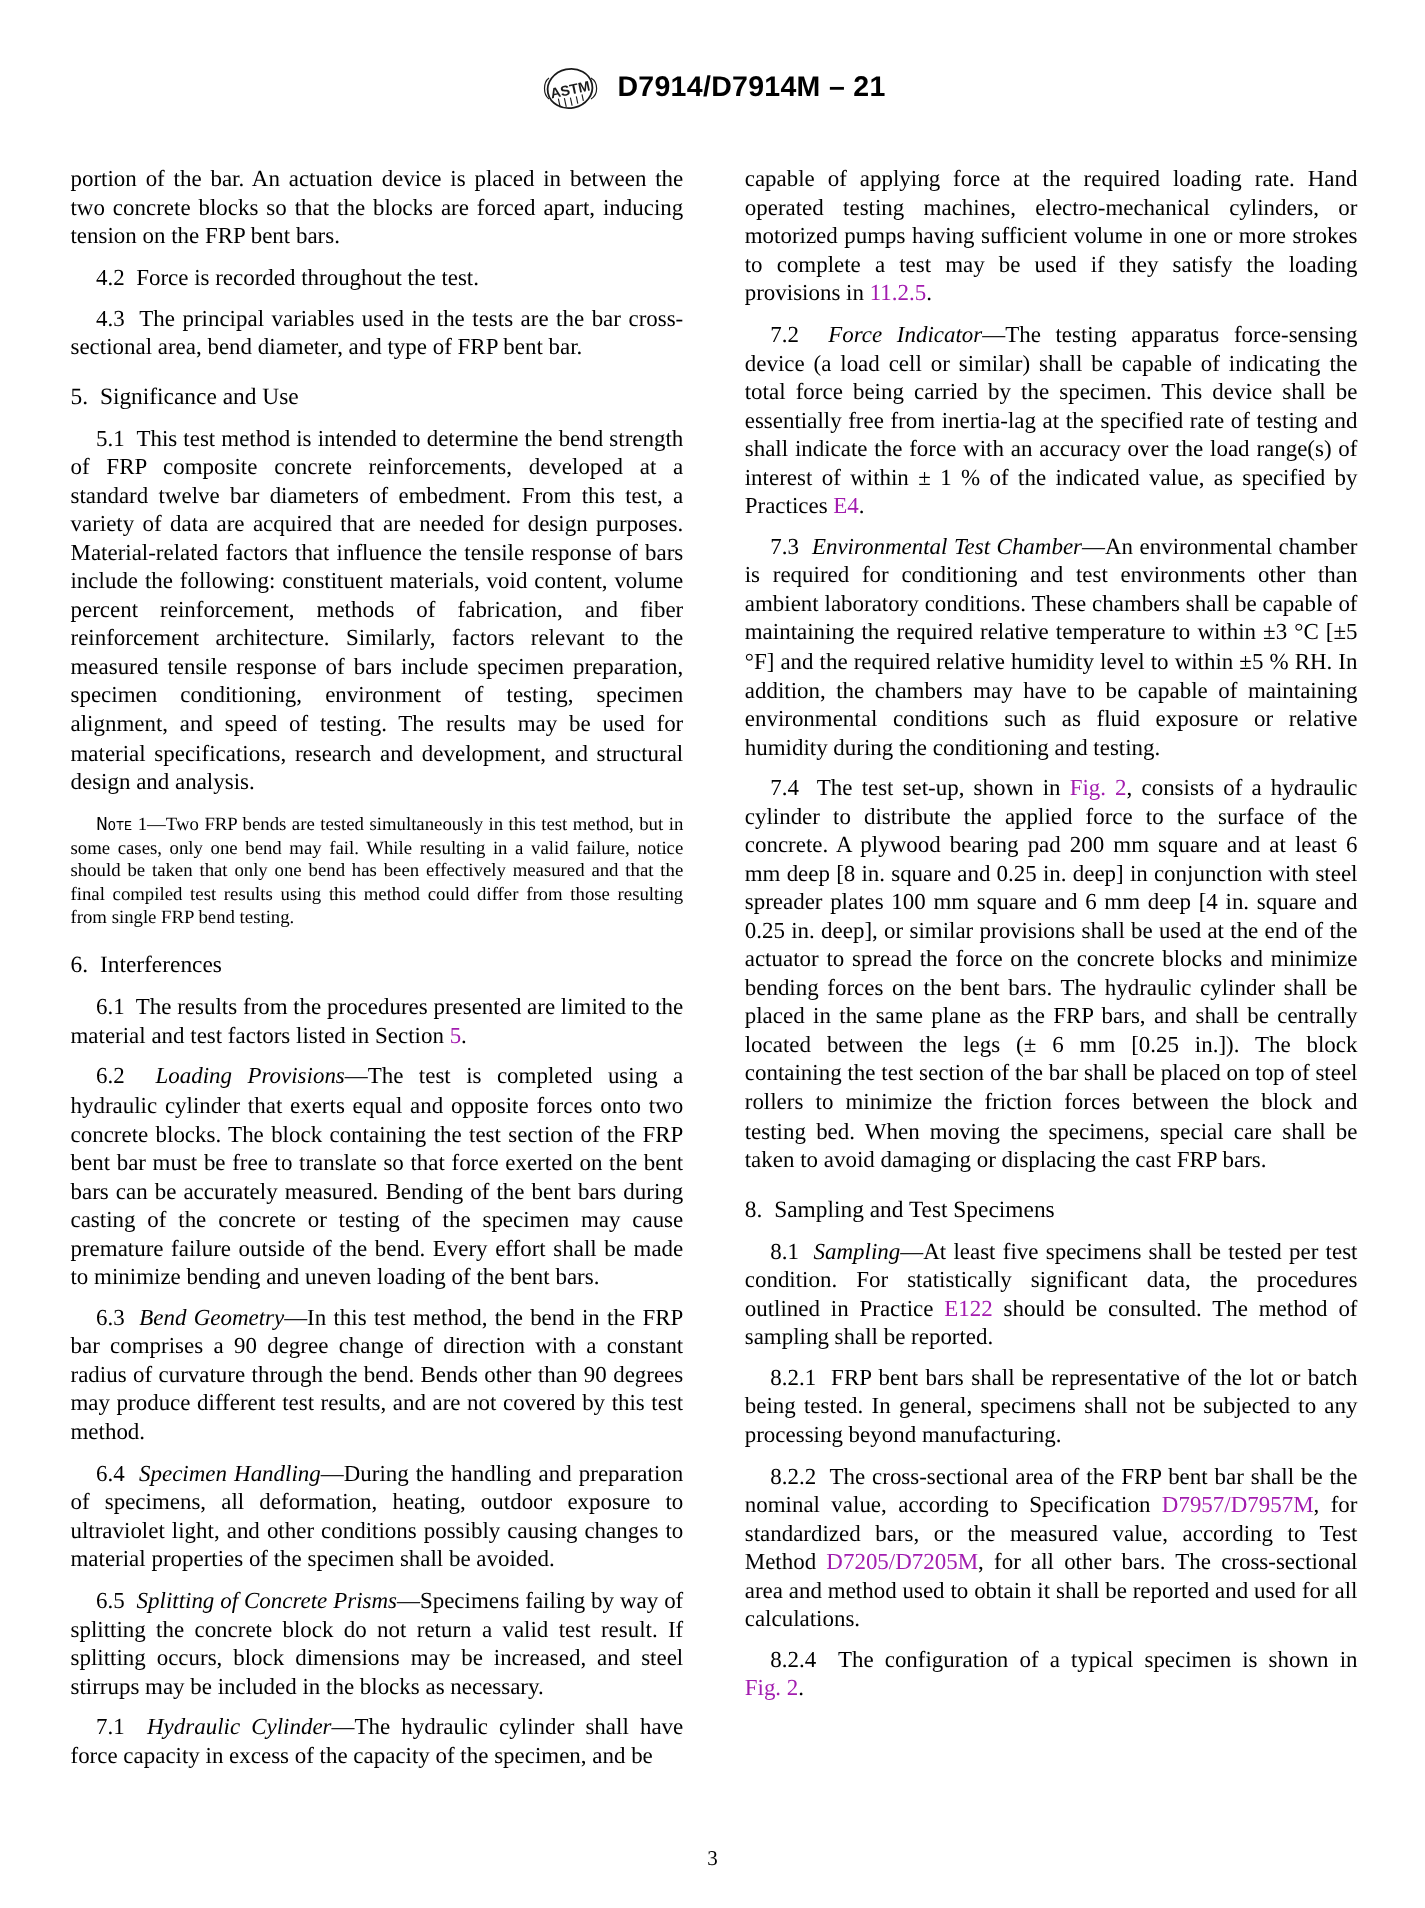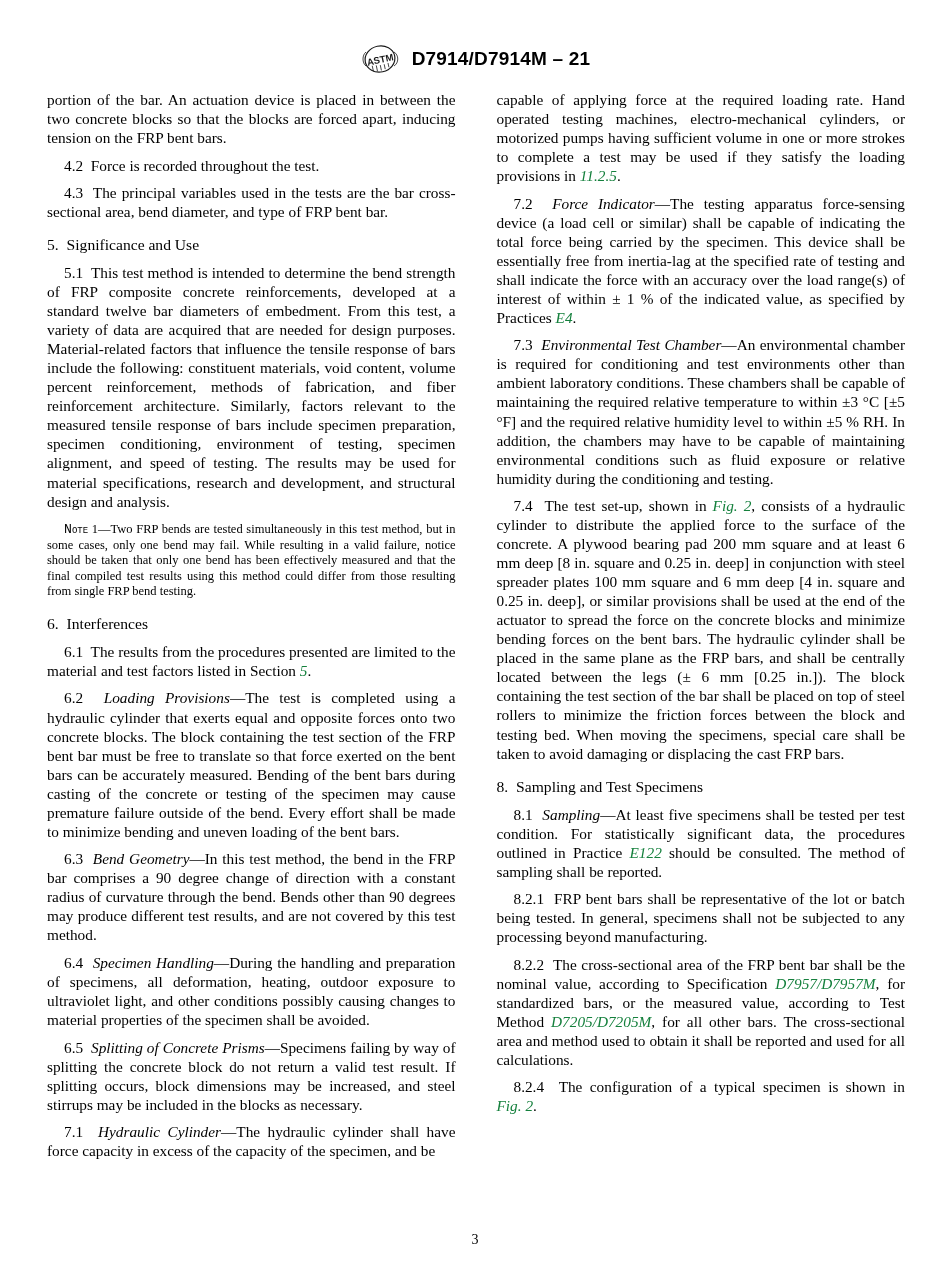--- a/index.html
+++ b/index.html
@@ -47,20 +47,21 @@
   .columns {
     position: absolute;
     top: 90px;
     left: 47px;
     width: 858px;
     display: flex;
     gap: 41px;
   }
   .col {
     width: 412px;
+    margin-top: 20px;
   }
 
   
   p {
     margin: 0;
     text-align: justify;
     text-justify: inter-word;
     font-size: 15.3px;
     line-height: 1.245;
     hyphens: none;
@@ -85,22 +86,21 @@
     text-align: left;
     line-height: 1.25;
   }
   h3.sec .num {
     margin-right: 4px;
   }
   i, .it {
     font-style: italic;
   }
   .ref {
-    color: #15803d;
-    font-style: italic;
+    color: #a21caf;
   }
   .note {
     margin-top: 11px;
     font-size: 12.5px;
     line-height: 1.24;
     text-align: justify;
   }
   .note .lbl {
     font-variant: small-caps;
     font-size: 13.2px;

